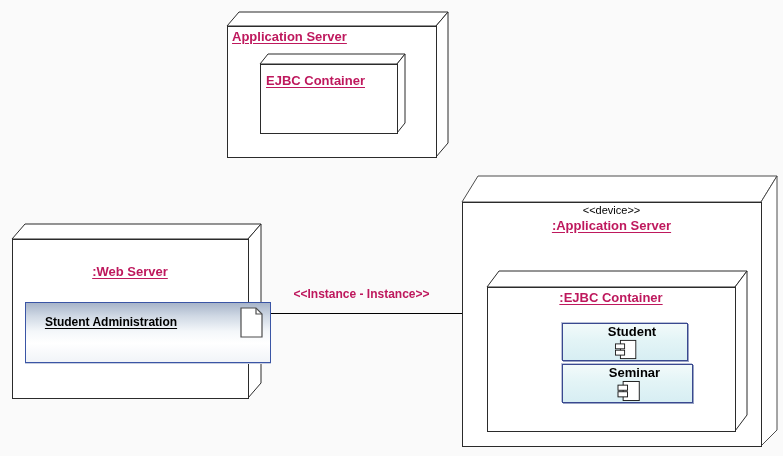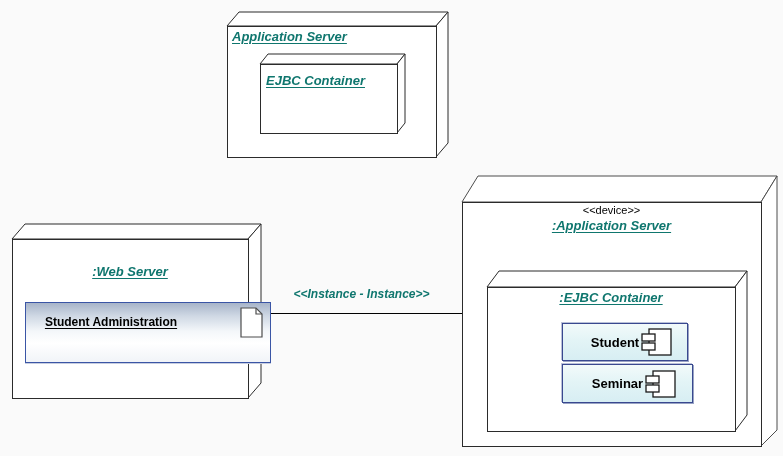--- a/index.html
+++ b/index.html
@@ -10,26 +10,25 @@
   }
   .canvas{
     position:relative;
     width:783px;height:456px;
     background:#fafafa;
     overflow:hidden;
   }
   .shape-layer{position:absolute;left:0;top:0;}
   .lbl{
     position:absolute;
-    color:#0f766e;
+    color:#be185d;
     font-weight:bold;
     font-size:13px;
     line-height:14px;
     white-space:nowrap;
-    font-style:italic;
   }
   .underlined{text-decoration:underline;text-underline-offset:2px;}
   .centered{text-align:center;}
   .stereotype{
     position:absolute;
     font-size:11px;
     font-weight:normal;
     color:#000;
     text-align:center;
     white-space:nowrap;
@@ -50,21 +49,21 @@
     text-decoration:underline;text-underline-offset:2px;
     white-space:nowrap;
   }
   .artifact .doc{position:absolute;right:6px;top:4px;}
   
   .component{
     position:absolute;
     border:1px solid #39488f;
     box-shadow:1px 1px 0 #98a3c4,-1px -1px 0 #b9c1d8;
     background:linear-gradient(180deg,#f2fafa 0%,#e3f4f6 45%,#d7eef3 100%);
-    display:flex;align-items:center;justify-content:center;
+    display:flex;align-items:center;justify-content:center;flex-direction:column;
   }
   .component .comp-label{
     font-size:13px;font-weight:bold;color:#000;white-space:nowrap;
     margin-left:14px;
   }
   .component .comp-icon{margin-left:2px;}
   .comp-student{left:562px;top:323px;width:124px;height:36px;}
   .comp-seminar{left:562px;top:364px;width:129px;height:37px;}
 </style>
 </head>

